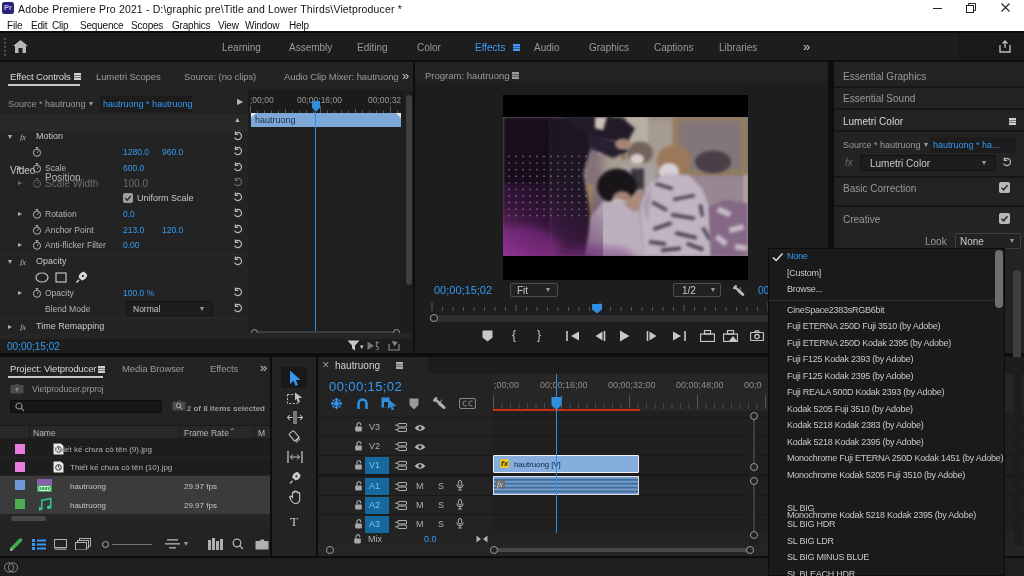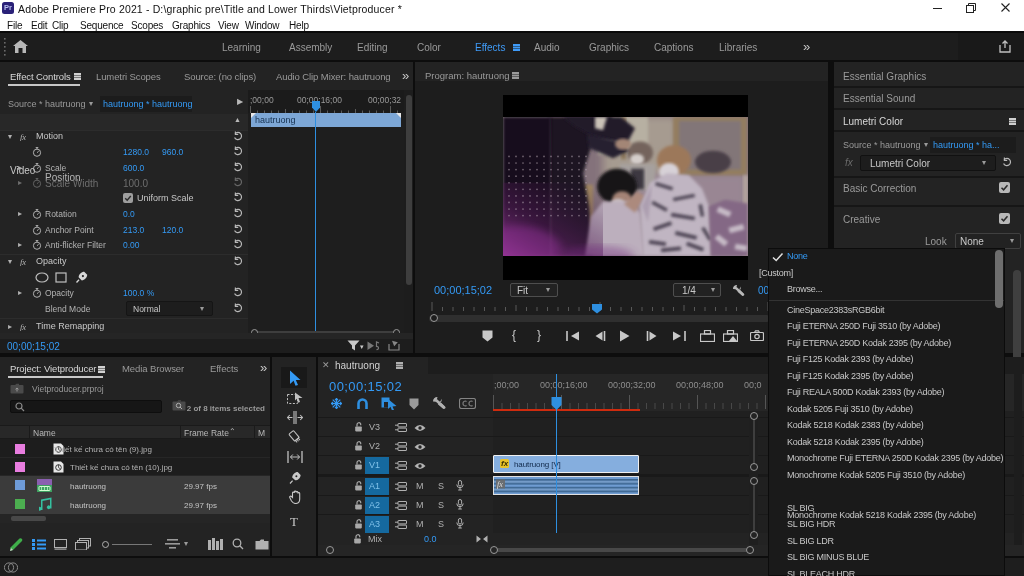--- a/index.html
+++ b/index.html
@@ -101,21 +101,21 @@
     <path d="M7 1 L7 8 M4.5 3.5 L7 1 L9.5 3.5" fill="none" stroke="#c0c0c0" stroke-width="1.3"></path>
   </svg>
 
 <div class="panel" style="left:0;top:62px;width:413px;height:291px;"></div>
 <div id="ec-tabs" style="font-size:9.5px;letter-spacing:-0.1px;">
 <div class="t" style="left:10px;top:71px;color:#d8d8d8;">Effect Controls</div>
 <div class="abs" style="left:74px;top:73px;width:7px;height:1.5px;background:#d0d0d0;box-shadow:0 2.5px 0 #d0d0d0,0 5px 0 #d0d0d0;"></div>
 <div class="abs" style="left:8px;top:84px;width:72px;height:1.5px;background:#c8c8c8;"></div>
 <div class="t dim" style="left:96px;top:71px;">Lumetri Scopes</div>
 <div class="t dim" style="left:184px;top:71px;">Source: (no clips)</div>
-<div class="t dim" style="left:276px;top:71px;text-align:center;">Audio Clip Mixer: hautruong</div>
+<div class="t dim" style="left:284px;top:71px;text-align:center;">Audio Clip Mixer: hautruong</div>
 <div class="t" style="left:402px;top:68px;font-size:13px;color:#c8c8c8;">»</div>
 </div>
 
 <div class="abs" style="left:0;top:90px;width:413px;height:24px;background:#232323;"></div>
 <div class="t dim" style="left:8px;top:99px;font-size:9px;">Source * hautruong</div>
 <div class="t" style="left:89px;top:99px;font-size:8px;color:#9a9a9a;">▾</div>
 <div class="abs" style="left:100px;top:96px;width:92px;height:16px;background:#1c1c1c;"></div>
 <div class="t" style="left:103px;top:99px;font-size:9px;color:#349af5;">hautruong * hautruong</div>
 <div class="t" style="left:237px;top:97px;font-size:8px;color:#b8b8b8;">▶</div>
 
@@ -412,21 +412,21 @@
 </g>
 <rect x="0" y="0" width="245" height="148" fill="#231225" opacity="0.10"></rect>
 </svg>
 </div>
 
 <div class="t" style="left:434px;top:284px;font-size:11px;color:#349af5;">00;00;15;02</div>
 <div class="abs" style="left:510px;top:283px;width:48px;height:14px;background:#222;border:1px solid #4e4e4e;border-radius:2px;"></div>
 <div class="t" style="left:517px;top:285px;font-size:10px;color:#c8c8c8;">Fit</div>
 <div class="t" style="left:546px;top:285px;font-size:8px;color:#9a9a9a;">▾</div>
 <div class="abs" style="left:673px;top:283px;width:48px;height:14px;background:#222;border:1px solid #4e4e4e;border-radius:2px;"></div>
-<div class="t" style="left:682px;top:285px;font-size:10px;color:#c8c8c8;">1/4</div>
+<div class="t" style="left:682px;top:285px;font-size:10px;color:#c8c8c8;">1/2</div>
 <div class="t" style="left:711px;top:285px;font-size:8px;color:#9a9a9a;">▾</div>
 <svg class="abs" style="left:732px;top:284px;" width="13" height="13">
     <path d="M1 5 A3.8 3.8 0 0 1 5 1 L4.4 3.4 L5.5 5.3 L7.8 4.8 L8.7 2.6 A3.8 3.8 0 0 1 5.3 7.5 L10.5 12 A1.5 1.5 0 0 0 12.3 10.2 L7.3 5.3" fill="#b8b8b8"></path>
     <path d="M3.8 3.8 L11 10.6" stroke="#b8b8b8" stroke-width="2.4"></path>
   </svg>
 <div class="t" style="left:758px;top:285px;font-size:10px;color:#349af5;">00;</div>
 
 <svg class="abs" style="left:430px;top:302px;" width="340" height="10">
 <g stroke="#585858" stroke-width="1">
       <path d="M2 0 V9 M86 3 V9 M170 0 V9 M254 3 V9 M338 0 V9"></path>
@@ -876,33 +876,33 @@
     <circle cx="5" cy="5.5" r="4.6" fill="none" stroke="#8a8a8a" stroke-width="1"></circle>
     <circle cx="9" cy="5.5" r="4.6" fill="none" stroke="#8a8a8a" stroke-width="1"></circle>
   </svg>
 
 <div id="look-menu">
 <div class="abs" style="left:768px;top:248px;width:237px;height:328px;background:#1a1a1a;border:1px solid #0c0c0c;"></div>
 <svg class="abs" style="left:772px;top:252px;" width="12" height="10">
       <path d="M1 5.5 L4.2 8.5 L10.5 1.5" fill="none" stroke="#e0e0e0" stroke-width="1.5"></path>
     </svg>
 <div class="t" style="left:787px;top:251px;font-size:9px;letter-spacing:-0.25px;color:#349af5;">None</div>
-<div class="t" style="left:759px;top:268px;font-size:9px;letter-spacing:-0.25px;color:#c8c8c8;">[Custom]</div>
+<div class="t" style="left:787px;top:268px;font-size:9px;letter-spacing:-0.25px;color:#c8c8c8;">[Custom]</div>
 <div class="t" style="left:787px;top:284px;font-size:9px;letter-spacing:-0.25px;color:#c8c8c8;">Browse...</div>
 <div class="abs" style="left:769px;top:300px;width:235px;height:1px;background:#333;"></div>
 <div class="t" style="left:787px;top:305px;font-size:9px;letter-spacing:-0.25px;color:#c8c8c8;">CineSpace2383sRGB6bit</div>
 <div class="t" style="left:787px;top:321px;font-size:9px;letter-spacing:-0.25px;color:#c8c8c8;">Fuji ETERNA 250D Fuji 3510 (by Adobe)</div>
 <div class="t" style="left:787px;top:338px;font-size:9px;letter-spacing:-0.25px;color:#c8c8c8;">Fuji ETERNA 250D Kodak 2395 (by Adobe)</div>
 <div class="t" style="left:787px;top:354px;font-size:9px;letter-spacing:-0.25px;color:#c8c8c8;">Fuji F125 Kodak 2393 (by Adobe)</div>
 <div class="t" style="left:787px;top:371px;font-size:9px;letter-spacing:-0.25px;color:#c8c8c8;">Fuji F125 Kodak 2395 (by Adobe)</div>
 <div class="t" style="left:787px;top:387px;font-size:9px;letter-spacing:-0.25px;color:#c8c8c8;">Fuji REALA 500D Kodak 2393 (by Adobe)</div>
 <div class="t" style="left:787px;top:404px;font-size:9px;letter-spacing:-0.25px;color:#c8c8c8;">Kodak 5205 Fuji 3510 (by Adobe)</div>
 <div class="t" style="left:787px;top:420px;font-size:9px;letter-spacing:-0.25px;color:#c8c8c8;">Kodak 5218 Kodak 2383 (by Adobe)</div>
 <div class="t" style="left:787px;top:437px;font-size:9px;letter-spacing:-0.25px;color:#c8c8c8;">Kodak 5218 Kodak 2395 (by Adobe)</div>
-<div class="t" style="left:787px;top:453px;font-size:9px;letter-spacing:-0.25px;color:#c8c8c8;">Monochrome Fuji ETERNA 250D Kodak 2395 (by Adobe)</div>
+<div class="t" style="left:787px;top:453px;font-size:9px;letter-spacing:-0.25px;color:#c8c8c8;">Monochrome Fuji ETERNA 250D Kodak 1451 (by Adobe)</div>
 <div class="t" style="left:787px;top:470px;font-size:9px;letter-spacing:-0.25px;color:#c8c8c8;">Monochrome Kodak 5205 Fuji 3510 (by Adobe)</div>
 <div class="t" style="left:787px;top:510px;font-size:9px;letter-spacing:-0.25px;color:#c8c8c8;">Monochrome Kodak 5218 Kodak 2395 (by Adobe)</div>
 <div class="t" style="left:787px;top:503px;font-size:9px;letter-spacing:-0.25px;color:#c8c8c8;">SL BIG</div>
 <div class="t" style="left:787px;top:519px;font-size:9px;letter-spacing:-0.25px;color:#c8c8c8;">SL BIG HDR</div>
 <div class="t" style="left:787px;top:536px;font-size:9px;letter-spacing:-0.25px;color:#c8c8c8;">SL BIG LDR</div>
 <div class="t" style="left:787px;top:552px;font-size:9px;letter-spacing:-0.25px;color:#c8c8c8;">SL BIG MINUS BLUE</div>
 <div class="t" style="left:787px;top:569px;font-size:9px;letter-spacing:-0.25px;color:#c8c8c8;">SL BLEACH HDR</div>
 <div class="abs" style="left:995px;top:250px;width:8px;height:58px;background:#6e6e6e;border-radius:4px;"></div>
 </div>
 

